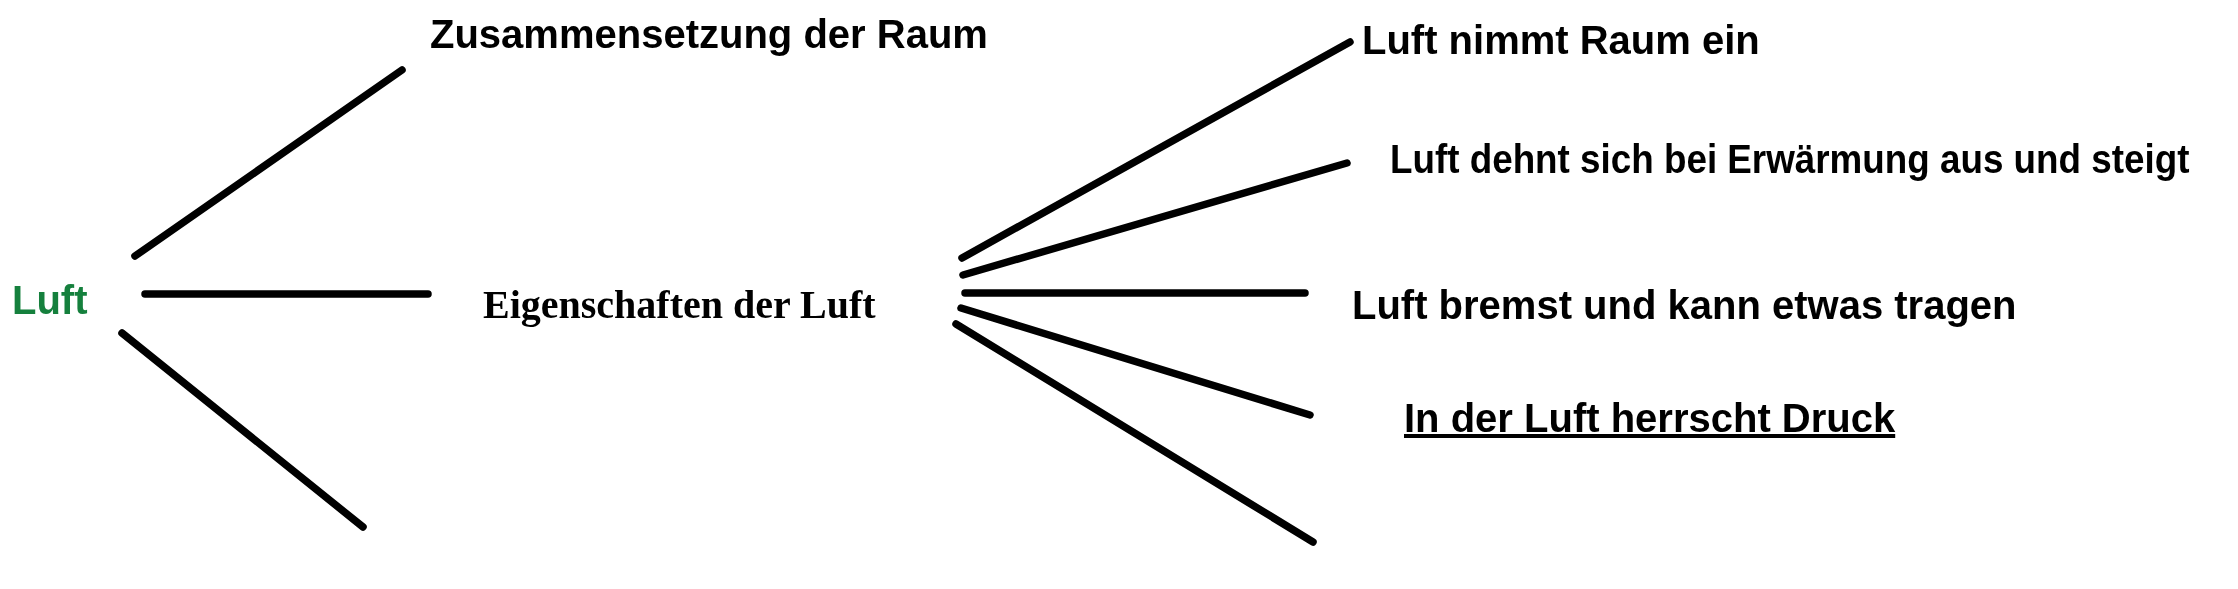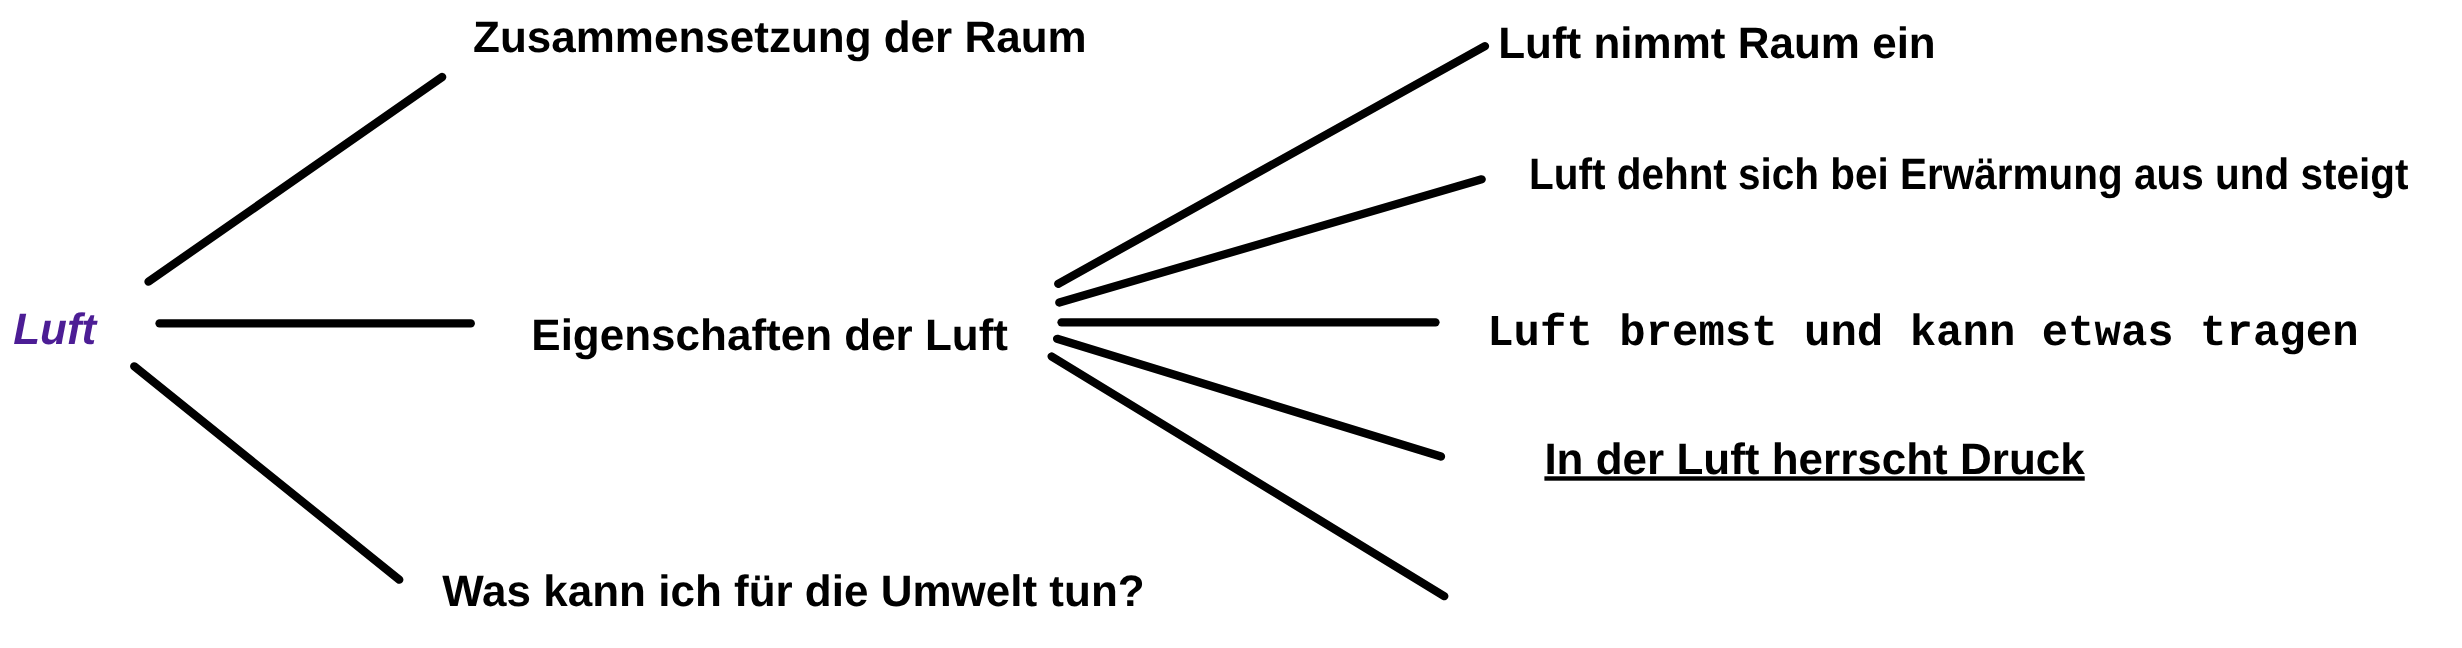--- a/index.html
+++ b/index.html
@@ -31,22 +31,21 @@
     position: absolute;
     font-weight: bold;
     font-size: 40px;
     line-height: 42px;
     white-space: nowrap;
     color: #000000;
     cursor: default;
   }
 
   .node.root {
-    color: #4c1d95;
-    font-style: italic;
+    color: #15803d;
   }
 
   
   .node.condensed {
     transform: scaleX(0.92);
     transform-origin: left center;
   }
 </style>
 </head>
 <body>
@@ -63,26 +62,25 @@
     <line x1="963" y1="275" x2="1347" y2="163"></line>
     <line x1="965" y1="293" x2="1305" y2="293"></line>
     <line x1="961" y1="308" x2="1310" y2="415"></line>
     <line x1="956" y1="324" x2="1313" y2="542"></line>
   </svg>
 
   <div class="node root" style="left:12px; top:279px;">Luft</div>
 
   <div class="node" style="left:430px; top:13px;">Zusammensetzung der Raum</div>
 
-  <div class="node" style="left:483px; top:284px;">Eigenschaften der Luft</div>
+  <div class="node" style="left:483px; top:284px;font-family:Liberation Serif, serif;">Eigenschaften der Luft</div>
 
-  <div class="node" style="left:402px; top:517px;">Was kann ich für die Umwelt tun?</div>
 
   <div class="node" style="left:1362px; top:19px;">Luft nimmt Raum ein</div>
 
   <div class="node condensed" style="left:1390px; top:138px;">Luft dehnt sich bei Erwärmung aus und steigt</div>
 
-  <div class="node" style="left:1352px; top:284px;font-family:Liberation Mono, monospace;">Luft bremst und kann etwas tragen</div>
+  <div class="node" style="left:1352px; top:284px;">Luft bremst und kann etwas tragen</div>
 
   <div class="node" style="left:1404px; top:397px;text-decoration:underline;">In der Luft herrscht Druck</div>
 
 
 </div>
 
 </body></html>

